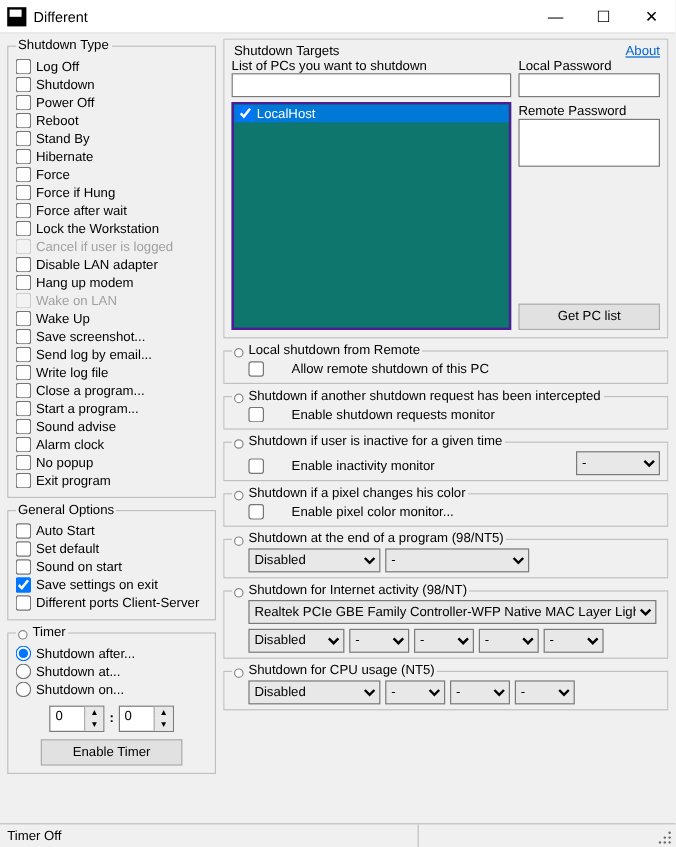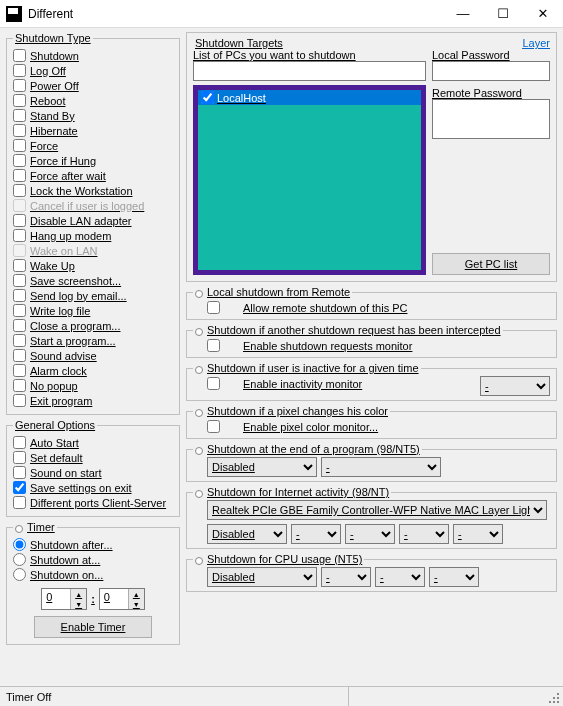--- a/index.html
+++ b/index.html
@@ -5,31 +5,31 @@
 * { box-sizing: border-box; font-family: "Segoe UI", Tahoma, sans-serif; font-size: 11px; }
 body { margin: 0; background: #f0f0f0; width: 563px; height: 706px; overflow: hidden; }
 .titlebar { height: 28px; background: #fff; display: flex; align-items: center; padding: 0 0 0 6px; border-bottom: 1px solid #ddd; }
 .titlebar .icon { width: 16px; height: 16px; background: #000; margin-right: 6px; display: inline-block; }
 .titlebar .icon::after { content: ""; display: block; width: 10px; height: 6px; background: #fff; margin: 2px; }
 .titlebar .title { flex: 1; font-size: 12px; }
 .titlebar .winbtn { width: 40px; height: 28px; display: flex; align-items: center; justify-content: center; font-size: 13px; }
 .content { display: flex; padding: 4px 6px; gap: 6px; height: 656px; }
 .left { width: 174px; display: flex; flex-direction: column; gap: 4px; }
 .right { flex: 1; display: flex; flex-direction: column; gap: 4px; overflow: hidden; }
-fieldset { border: 1px solid #c0c0c0; padding: 4px 6px 6px 6px; margin: 0; text-decoration: underline; }
+fieldset { border: 1px solid #c0c0c0; padding: 4px 6px 6px 6px; margin: 0; }
 legend { font-size: 11px; padding: 0 2px; }
 .chk, .rad { display: flex; align-items: center; height: 15px; }
 .chk input, .rad input { margin: 0 4px 0 0; width: 13px; height: 13px; }
 .disabled { color: #a0a0a0; }
 .about { color: #0066cc; text-decoration: underline; font-size: 11px; }
 .targets-hdr { display: flex; justify-content: space-between; align-items: flex-start; text-align: center; }
 .row-grid { display: flex; gap: 6px; }
 .col { display: flex; flex-direction: column; }
 input[type=text], input[type=password] { border: 1px solid #7a7a7a; height: 20px; padding: 0 3px; background: #fff; }
-.listbox { border: 5px solid #4c1d95; background: #14b8a6; height: 190px; overflow: auto; }
+.listbox { border: 2px solid #4c1d95; background: #0f766e; height: 190px; overflow: auto; }
 .listitem { display: flex; align-items: center; background: #0078d7; color: #fff; padding: 1px 3px; }
 .listitem input { margin: 0 3px 0 0; }
 button { border: 1px solid #adadad; background: #e1e1e1; height: 22px; padding: 0 16px; font-size: 11px; }
 button.wide { width: 118px; }
 .bullet { width: 8px; height: 8px; border: 1px solid #888; border-radius: 50%; background: #fff; margin-right: 4px; flex-shrink: 0; margin-top: 1px; }
 .indent { margin-left: 14px; gap: 19px; }
 select { border: 1px solid #7a7a7a; background: #e8e8e8; height: 20px; font-size: 11px; }
 .sel-row { display: flex; gap: 4px; margin-left: 14px; flex-wrap: wrap; }
 .spin { border: 1px solid #7a7a7a; width: 46px; height: 22px; display: flex; background: #fff; }
 .spin span { flex: 1; padding: 2px 4px; }
@@ -54,25 +54,25 @@
   <div class="winbtn">✕</div>
 </div>
 
 <div class="content">
   <div class="left">
     <fieldset>
       <legend>Shutdown Type</legend>
       <div id="st-list">
           <div class="chk">
             <input type="checkbox" style="">
+            <span>Log Off</span>
+          </div>
+          <div class="chk">
+            <input type="checkbox" style="">
             <span>Shutdown</span>
-          </div>
-          <div class="chk">
-            <input type="checkbox" style="">
-            <span>Log Off</span>
           </div>
           <div class="chk">
             <input type="checkbox" style="">
             <span>Power Off</span>
           </div>
           <div class="chk">
             <input type="checkbox" style="">
             <span>Reboot</span>
           </div>
           <div class="chk">
@@ -221,21 +221,21 @@
       <div class="enable-row">
           <button class="wide">Enable Timer</button>
         </div>
     </fieldset>
   </div>
 
   <div class="right">
     <fieldset>
       <div class="targets-hdr">
         <legend>Shutdown Targets</legend>
-        <a href="#" class="about">Layer</a>
+        <a href="#" class="about">About</a>
       </div>
       <div class="row-grid">
         <div class="col" style="flex:1">
           <span>List of PCs you want to shutdown</span>
           <input type="text" style="">
           <div class="listbox" style="margin-top:4px">
             <div class="listitem">
               <input type="checkbox" checked="" style="">
               <span>LocalHost</span>
             </div>
@@ -272,21 +272,21 @@
           <input type="checkbox" style="">
           <span>Enable shutdown requests monitor</span>
         </div>
     </fieldset>
 
     <fieldset class="tight">
       <legend class="leg-row">
           <span class="bullet"></span>
           <span>Shutdown if user is inactive for a given time</span>
         </legend>
-      <div style="display:flex;align-items:flex-start">
+      <div style="display:flex;align-items:flex-end">
         <div class="chk indent" style="flex:1">
             <input type="checkbox" style="">
             <span>Enable inactivity monitor</span>
           </div>
         <select style="width:70px"><option>-</option></select>
       </div>
     </fieldset>
 
     <fieldset class="tight">
       <legend class="leg-row">

